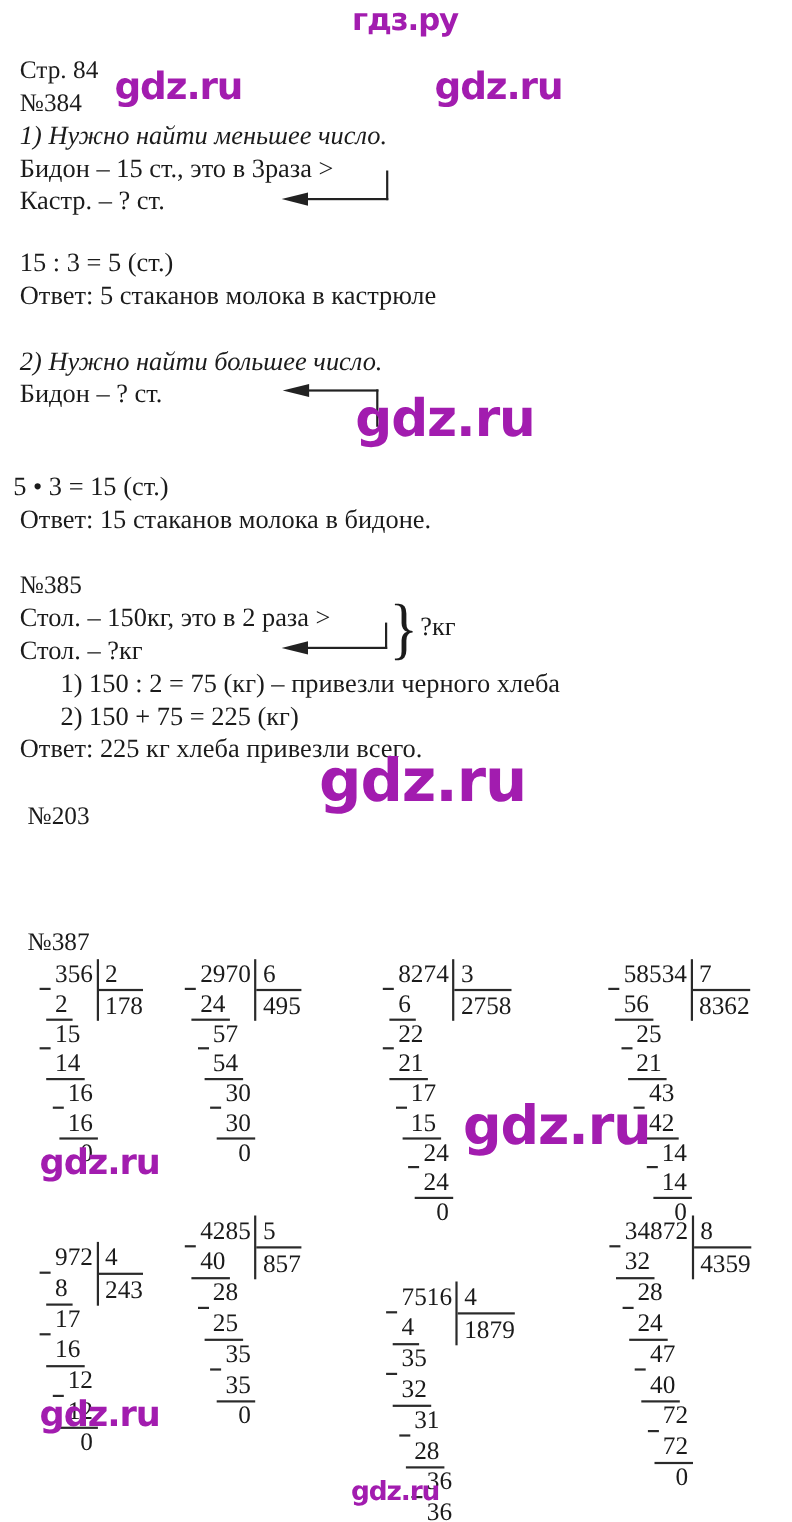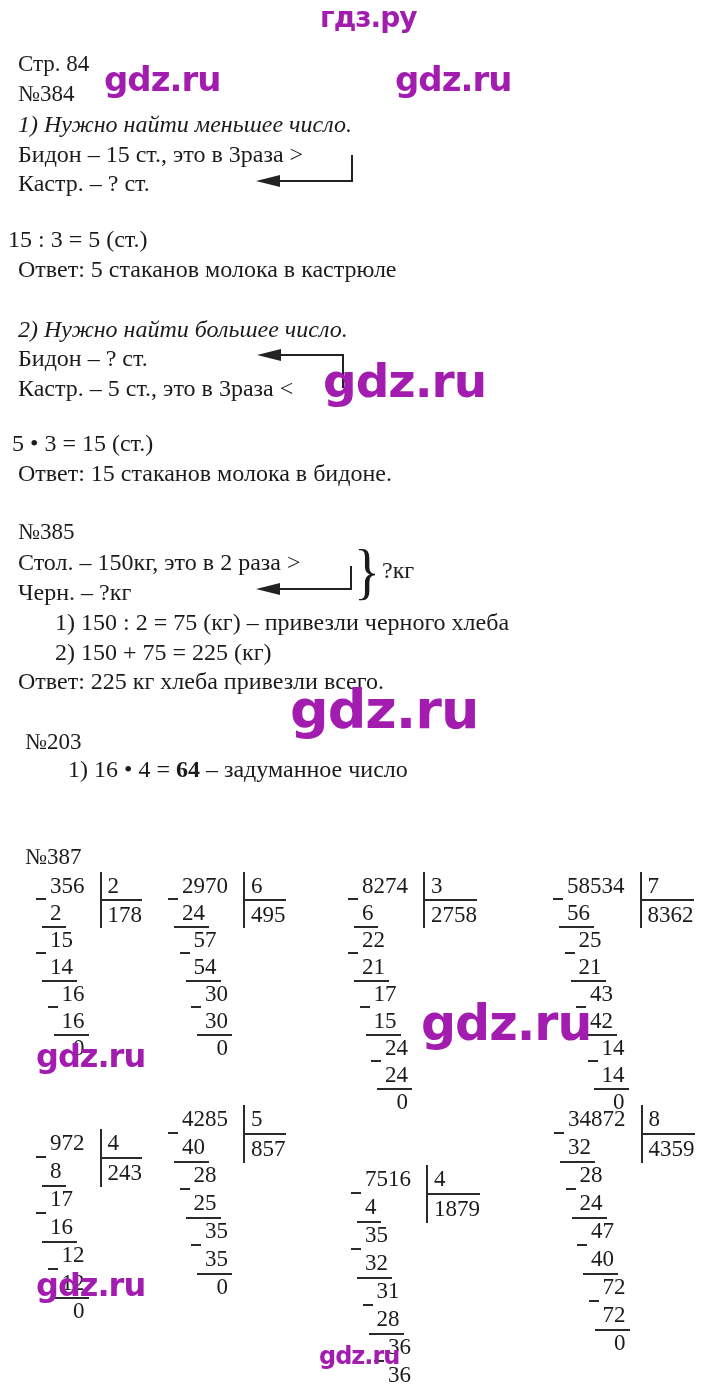--- a/index.html
+++ b/index.html
@@ -23,21 +23,21 @@
     border-top:6px solid transparent;border-bottom:6px solid transparent;
     border-right:24px solid #222;
   }
   .brace{
     position:absolute;font-size:54px;line-height:1;font-weight:400;
     transform:scaleY(1.15);transform-origin:top left;z-index:1;
   }
   
   .dblock{
     position:absolute;display:flex;align-items:flex-start;
-    font-size:23px;--lh:27px;z-index:1;white-space:nowrap;gap:12px;
+    font-size:23px;--lh:27px;z-index:1;white-space:nowrap;
   }
   .drow{position:relative;height:var(--lh);line-height:var(--lh);}
   .dnum{position:relative;display:inline-block;height:100%;}
   .dnum.u{border-bottom:2px solid #2a2a2a;padding:0 4px 0 8px;}
   .dminus{position:absolute;left:-14px;bottom:-1px;width:10px;height:2px;background:#2a2a2a;}
   .dright{border-left:2px solid #2a2a2a;margin-left:3px;}
   .ddivisor{height:var(--lh);line-height:var(--lh);border-bottom:2px solid #2a2a2a;padding:0 10px 0 6px;}
   .dquotient{height:var(--lh);line-height:var(--lh);padding-left:6px;}
 </style>
 </head>
@@ -54,53 +54,51 @@
   <div class="wm" style="left:395px;top:62px;font-size:34px">gdz.ru</div>
 
   <div class="t it" style="left:18px;top:110px">1) Нужно найти меньшее число.</div>
   <div class="t" style="left:18px;top:140px">Бидон – 15 ст., это в 3раза &gt;</div>
   <div class="t" style="left:18px;top:169px">Кастр. – ? ст.</div>
 
   <div class="ln" style="left:351px;top:155px;width:2px;height:27px"></div>
   <div class="ln" style="left:276px;top:180px;width:77px;height:2px"></div>
   <div class="ahead" style="left:256px;top:175px"></div>
 
-  <div class="t" style="left:8px;top:225px">15 : 3 = 5 (ст.)</div>
+  <div class="t" style="left:18px;top:225px">15 : 3 = 5 (ст.)</div>
   <div class="t" style="left:18px;top:255px">Ответ: 5 стаканов молока в кастрюле</div>
 
   <div class="t it" style="left:18px;top:315px">2) Нужно найти большее число.</div>
   <div class="t" style="left:18px;top:344px">Бидон – ? ст.</div>
-  <div class="t" style="left:18px;top:374px">Кастр. – 5 ст., это в 3раза &lt;</div>
 
   <div class="ln" style="left:342px;top:354px;width:2px;height:34px"></div>
   <div class="ln" style="left:277px;top:354px;width:67px;height:2px"></div>
   <div class="ahead" style="left:257px;top:349px"></div>
   <div class="wm" style="left:323px;top:357px;font-size:47px">gdz.ru</div>
 
   <div class="t" style="left:12px;top:429px">5 • 3 = 15 (ст.)</div>
   <div class="t" style="left:18px;top:459px">Ответ: 15 стаканов молока в бидоне.</div>
 
   <div class="t hd" style="left:18px;top:518px">№385</div>
   <div class="t" style="left:18px;top:548px">Стол. – 150кг, это в 2 раза &gt;</div>
-  <div class="t" style="left:18px;top:578px">Черн. – ?кг</div>
+  <div class="t" style="left:18px;top:578px">Стол. – ?кг</div>
 
   <div class="ln" style="left:350px;top:566px;width:2px;height:24px"></div>
   <div class="ln" style="left:276px;top:588px;width:76px;height:2px"></div>
   <div class="ahead" style="left:256px;top:583px"></div>
   <div class="brace" style="left:354px;top:540px">}</div>
   <div class="t" style="left:382px;top:556px">?кг</div>
 
   <div class="t" style="left:55px;top:608px">1) 150 : 2 = 75 (кг) – привезли черного хлеба</div>
   <div class="t" style="left:55px;top:638px">2) 150 + 75 = 225 (кг)</div>
   <div class="t" style="left:18px;top:667px">Ответ: 225 кг хлеба привезли всего.</div>
 
   <div class="wm" style="left:290px;top:683px;font-size:54px">gdz.ru</div>
 
   <div class="t hd" style="left:25px;top:728px">№203</div>
-  <div class="t" style="left:68px;top:755px"><span>1) 16 • 4 = </span><span class="bold">64</span><span> – задуманное число</span></div>
 
   <div class="t hd" style="left:25px;top:843px">№387</div>
 
   <div class="dblock" style="left:50px;top:872px;--lh:27px">
       <div class="dleft" style="width: 3ch;">
         <div class="drow"><span class="dnum" style="margin-left: 0ch;">356<span class="dminus"></span></span></div>
         <div class="drow"><span class="dnum u" style="margin-left: calc(0ch - 8px);">2</span></div>
         <div class="drow"><span class="dnum" style="margin-left: 0ch;">15<span class="dminus"></span></span></div>
         <div class="drow"><span class="dnum u" style="margin-left: calc(0ch - 8px);">14</span></div>
         <div class="drow"><span class="dnum" style="margin-left: 1ch;">16<span class="dminus"></span></span></div>

